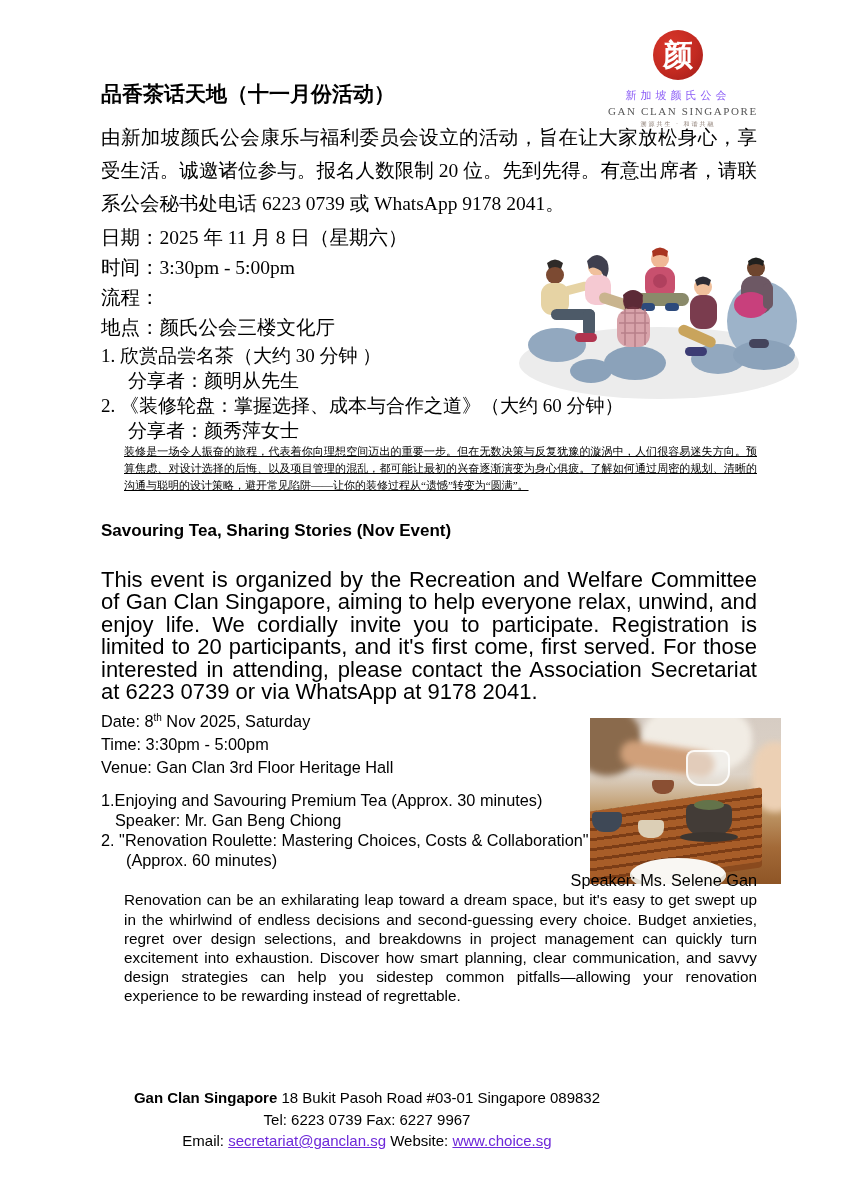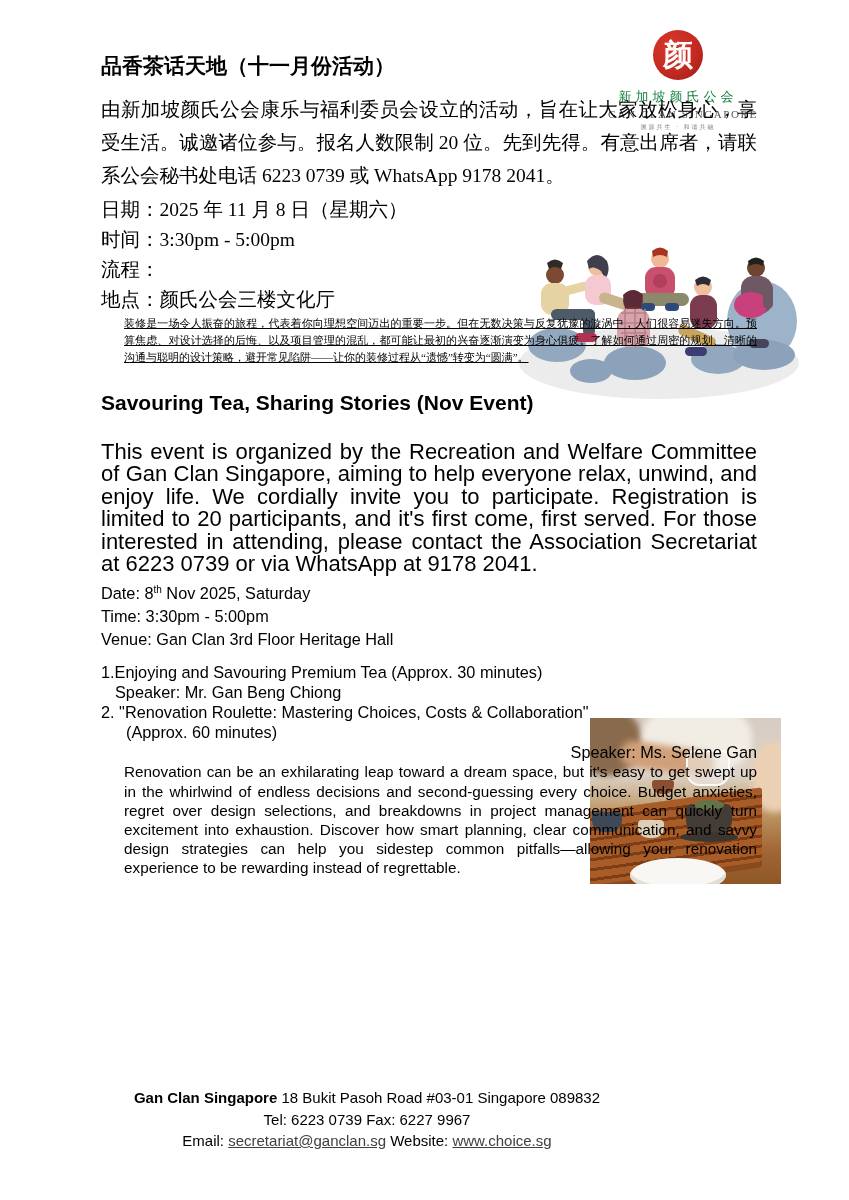--- a/index.html
+++ b/index.html
@@ -16,55 +16,55 @@
   
   .logo { position: absolute; left: 608px; top: 30px; width: 140px; text-align: center; }
   .seal {
     width: 50px; height: 50px; border-radius: 50%;
     background: radial-gradient(circle at 35% 32%, #d8372b 0%, #c32a21 55%, #9e1b1a 100%);
     margin: 0 auto 8px auto;
     display: flex; align-items: center; justify-content: center;
     color: #fff; font-size: 30px; font-weight: bold;
     font-family: "Liberation Serif", serif;
   }
-  .org-cn { font-size: 13px; letter-spacing: 4px; color: #15803d; white-space: nowrap; }
+  .org-cn { font-size: 11px; letter-spacing: 4px; color: #8b5cf6; white-space: nowrap; }
   .org-en { font-size: 11px; letter-spacing: 1.6px; color: #555; margin-top: 2px; white-space: nowrap; font-family: "Liberation Serif", serif; }
   .tagline { font-size: 6px; letter-spacing: 2px; color: #8a7a70; margin-top: 3px; white-space: nowrap; }
 
   
-  .cn-title { margin-top: 52px; font-size: 21px; line-height: 28px; font-weight: bold; }
+  .cn-title { margin-top: 80px; font-size: 21px; line-height: 28px; font-weight: bold; }
   .cn-intro { margin-top: 13px; font-size: 19.5px; line-height: 33px; text-align: justify; }
   .cn-info  { margin-top: 3px; }
   .cn-info p { font-size: 19.5px; line-height: 30px; }
   .cn-list p { font-size: 19px; line-height: 25px; }
   .cn-speaker { padding-left: 27px; }
   .cn-desc { padding-left: 23px; font-size: 11px; line-height: 17px; text-align: justify; text-decoration: underline; }
 
   
   .en { font-family: "Liberation Sans", sans-serif; }
-  .en-title { margin-top: 24px; font-size: 21px; line-height: 26px; font-weight: bold; }
+  .en-title { margin-top: 24px; font-size: 17px; line-height: 26px; font-weight: bold; }
   .en-intro { margin-top: 25px; font-size: 22px; line-height: 22.4px; text-align: justify; }
   .en-info  { margin-top: 7px; }
   .en-info p { font-size: 16.3px; line-height: 23px; }
   .en-list { margin-top: 11px; }
   .en-list p { font-size: 16.3px; line-height: 20px; }
   .en-item1-speaker { padding-left: 14px; }
   .en-item2-line2 { padding-left: 25px; }
   .en-item2-speaker { padding-left: 17px; text-align: right; }
   .en-desc { padding-left: 23px; font-size: 15.3px; line-height: 19.2px; text-align: justify; }
   sup { font-size: 10px; vertical-align: super; line-height: 0; }
 
   
   .footer {
     position: absolute; left: 0; top: 1087px; width: 734px;
     text-align: center; font-family: "Liberation Sans", sans-serif;
     font-size: 15px; line-height: 21.5px;
   }
   .footer .b { font-weight: bold; }
-  .footer a { color: #404040; text-decoration: underline; }
+  .footer a { color: #6d28d9; text-decoration: underline; }
 
   
   .illustration { position: absolute; left: 513px; top: 243px; width: 292px; height: 158px; }
 
   
   .photo {
     position: absolute; left: 590px; top: 718px; width: 191px; height: 166px;
     overflow: hidden;
     background: linear-gradient(180deg, #d6ccc3 0%, #ddd3c7 34%, #c09a6a 55%, #a36a38 78%, #8e5526 100%);
   }
@@ -178,20 +178,26 @@
 
   <p class="cn-intro">由新加坡颜氏公会康乐与福利委员会设立的活动，旨在让大家放松身心，享受生活。诚邀诸位参与。报名人数限制 20 位。先到先得。有意出席者，请联系公会秘书处电话 6223 0739 或 WhatsApp 9178 2041。</p>
 
   <div class="cn-info">
     <p>日期：2025 年 11 月 8 日（星期六）</p>
     <p>时间：3:30pm - 5:00pm</p>
     <p>流程：</p>
     <p>地点：颜氏公会三楼文化厅</p>
   </div>
 
+  <div class="cn-list">
+    <p>1. 欣赏品尝名茶（大约 30 分钟 ）</p>
+    <p class="cn-speaker">分享者：颜明从先生</p>
+    <p>2. 《装修轮盘：掌握选择、成本与合作之道》（大约 60 分钟）</p>
+    <p class="cn-speaker">分享者：颜秀萍女士</p>
+  </div>
 
   <p class="cn-desc">装修是一场令人振奋的旅程，代表着你向理想空间迈出的重要一步。但在无数决策与反复犹豫的漩涡中，人们很容易迷失方向。预算焦虑、对设计选择的后悔、以及项目管理的混乱，都可能让最初的兴奋逐渐演变为身心俱疲。了解如何通过周密的规划、清晰的沟通与聪明的设计策略，避开常见陷阱——让你的装修过程从“遗憾”转变为“圆满”。</p>
 
   <div class="en">
     <div class="en-title">Savouring Tea, Sharing Stories  (Nov Event)</div>
 
     <p class="en-intro">This event is organized by the Recreation and Welfare Committee of Gan Clan Singapore, aiming to help everyone relax, unwind, and enjoy life. We cordially invite you to participate. Registration is limited to 20 participants, and it's first come, first served. For those interested in attending, please contact the Association Secretariat at 6223 0739 or via WhatsApp at 9178 2041.</p>
 
     <div class="en-info">
       <p><span>Date: 8</span><sup>th</sup><span> Nov 2025, Saturday</span></p>

